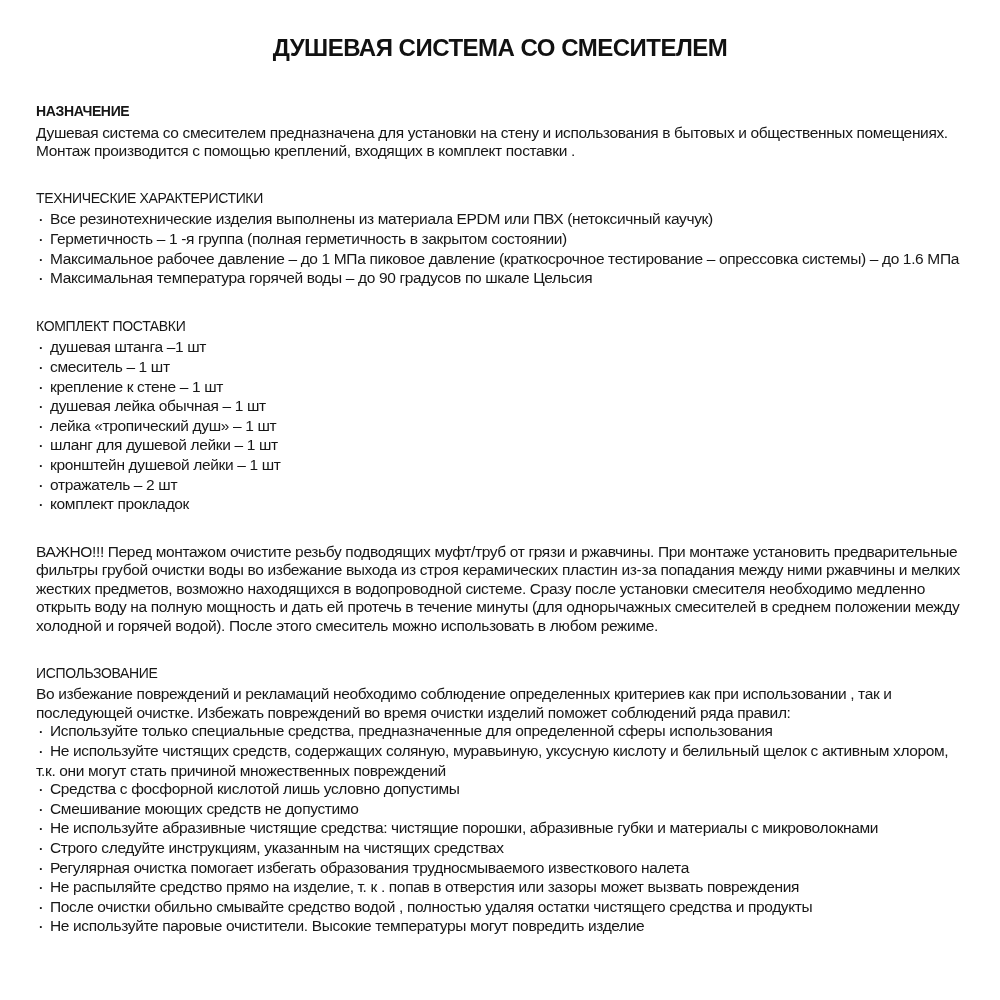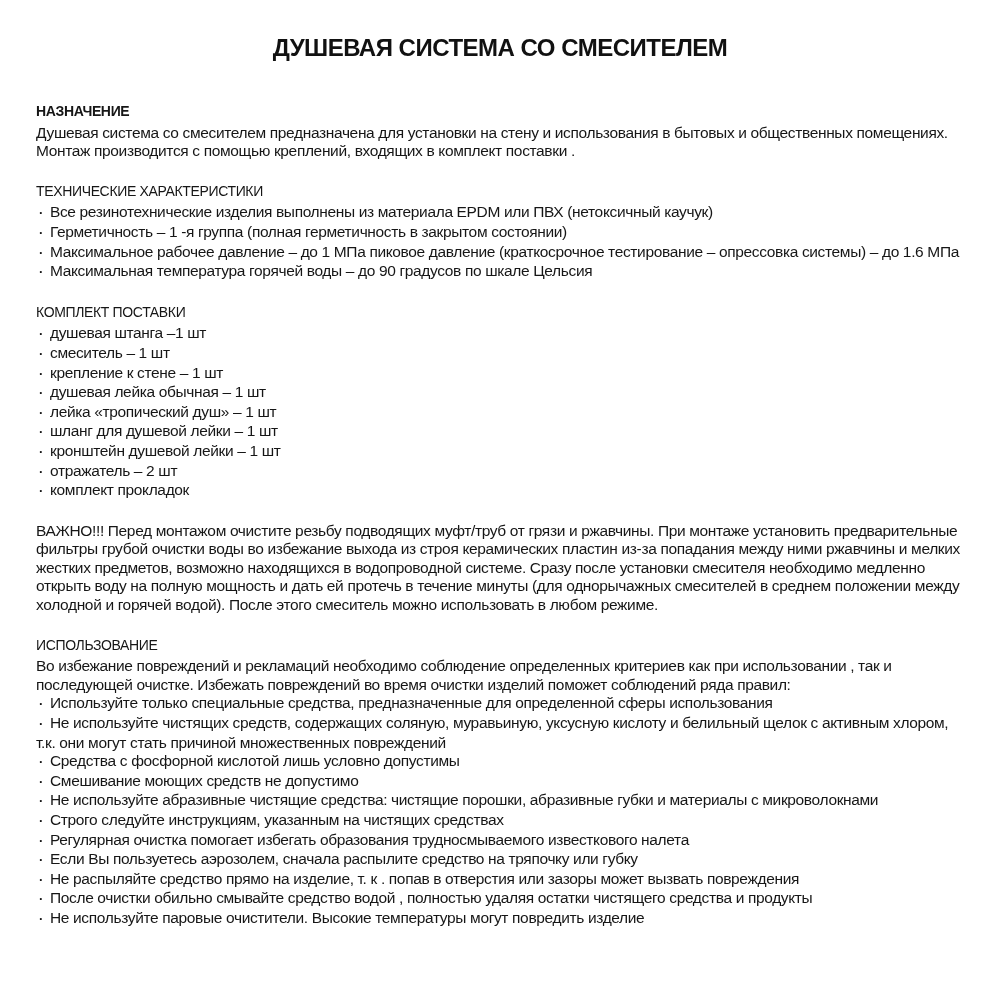--- a/index.html
+++ b/index.html
@@ -24,21 +24,21 @@
   h1 {
     margin: 8px 0 38px 0;
     text-align: center;
     font-size: 24px;
     line-height: 32px;
     font-weight: 700;
     letter-spacing: -0.5px;
     color: #111111;
   }
   section { margin: 0; }
-  section + section { margin-top: 21px; }
+  section + section { margin-top: 28px; }
   h2 {
     margin: 0 0 3px 0;
     font-size: 14px;
     line-height: 18.6px;
     font-weight: 400;
   }
   
   section:first-of-type h2 { font-weight: 700; }
   p { margin: 0; }
   ul {
@@ -94,20 +94,19 @@
         <h2>ИСПОЛЬЗОВАНИЕ</h2>
         <p>Во избежание повреждений и рекламаций необходимо соблюдение определенных критериев как при использовании , так и последующей очистке. Избежать повреждений во время очистки изделий поможет соблюдений ряда правил:</p>
         <ul>
           <li><span class="dot">·</span><span>Используйте только специальные средства, предназначенные для определенной сферы использования</span></li>
           <li><span class="dot">·</span><span>Не используйте чистящих средств, содержащих соляную, муравьиную, уксусную кислоту и белильный щелок с активным хлором, т.к. они могут стать причиной множественных повреждений</span></li>
           <li><span class="dot">·</span><span>Средства с фосфорной кислотой лишь условно допустимы</span></li>
           <li><span class="dot">·</span><span>Смешивание моющих средств не допустимо</span></li>
           <li><span class="dot">·</span><span>Не используйте абразивные чистящие средства: чистящие порошки, абразивные губки и материалы с микроволокнами</span></li>
           <li><span class="dot">·</span><span>Строго следуйте инструкциям, указанным на чистящих средствах</span></li>
           <li><span class="dot">·</span><span>Регулярная очистка помогает избегать образования трудносмываемого известкового налета</span></li>
-          <li><span class="dot">·</span><span>Если Вы пользуетесь аэрозолем, сначала распылите средство на тряпочку или губку</span></li>
           <li><span class="dot">·</span><span>Не распыляйте средство прямо на изделие, т. к . попав в отверстия или зазоры может вызвать повреждения</span></li>
           <li><span class="dot">·</span><span>После очистки обильно смывайте средство водой , полностью удаляя остатки чистящего средства и продукты</span></li>
           <li><span class="dot">·</span><span>Не используйте паровые очистители. Высокие температуры могут повредить изделие</span></li>
         </ul>
       </section>
     </main>
 </div>
 
 </body></html>

